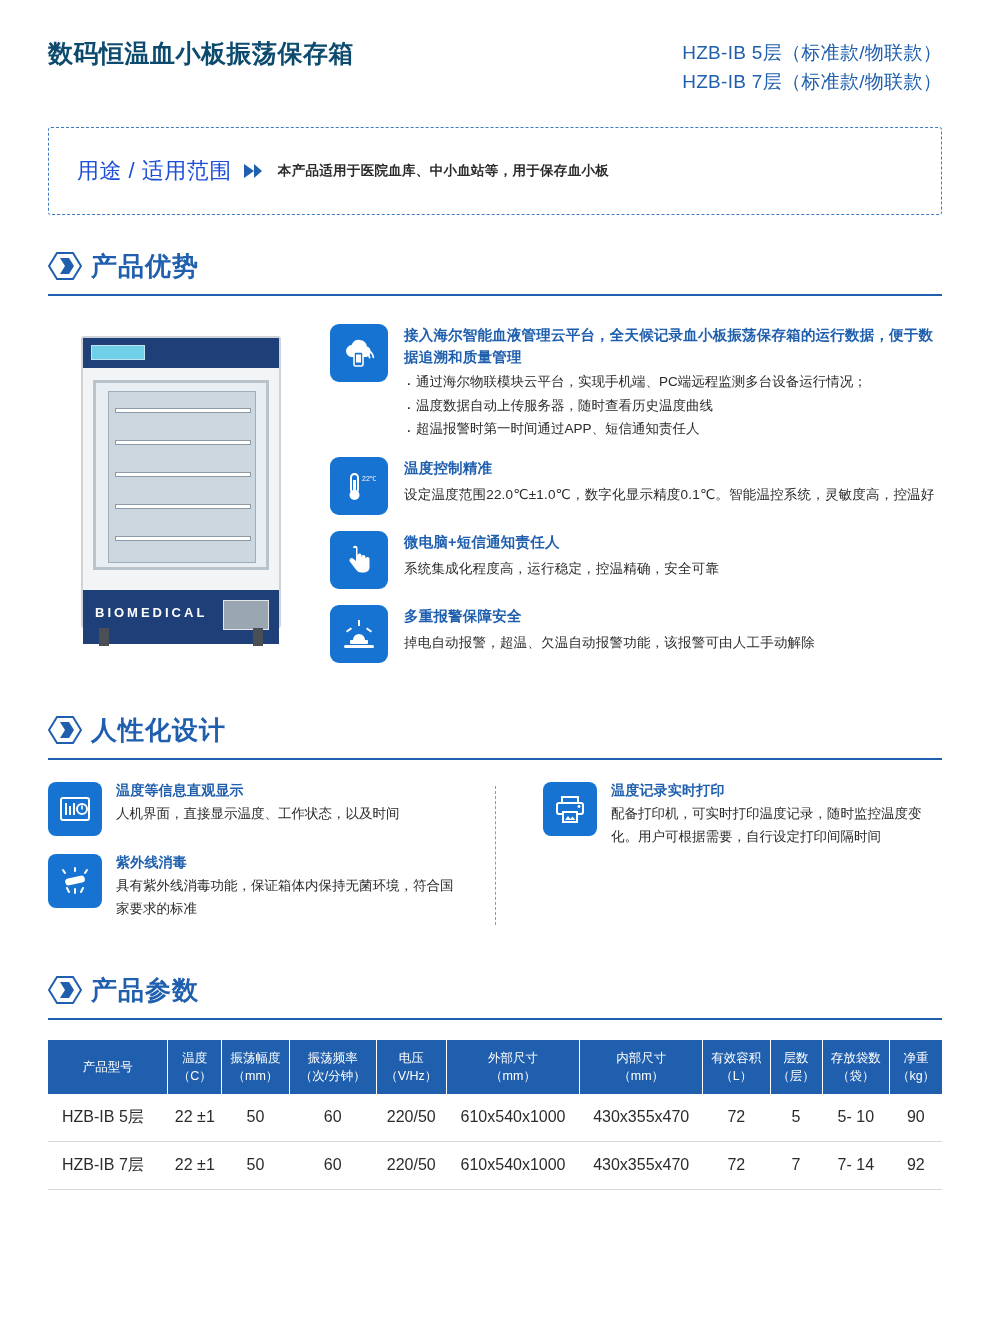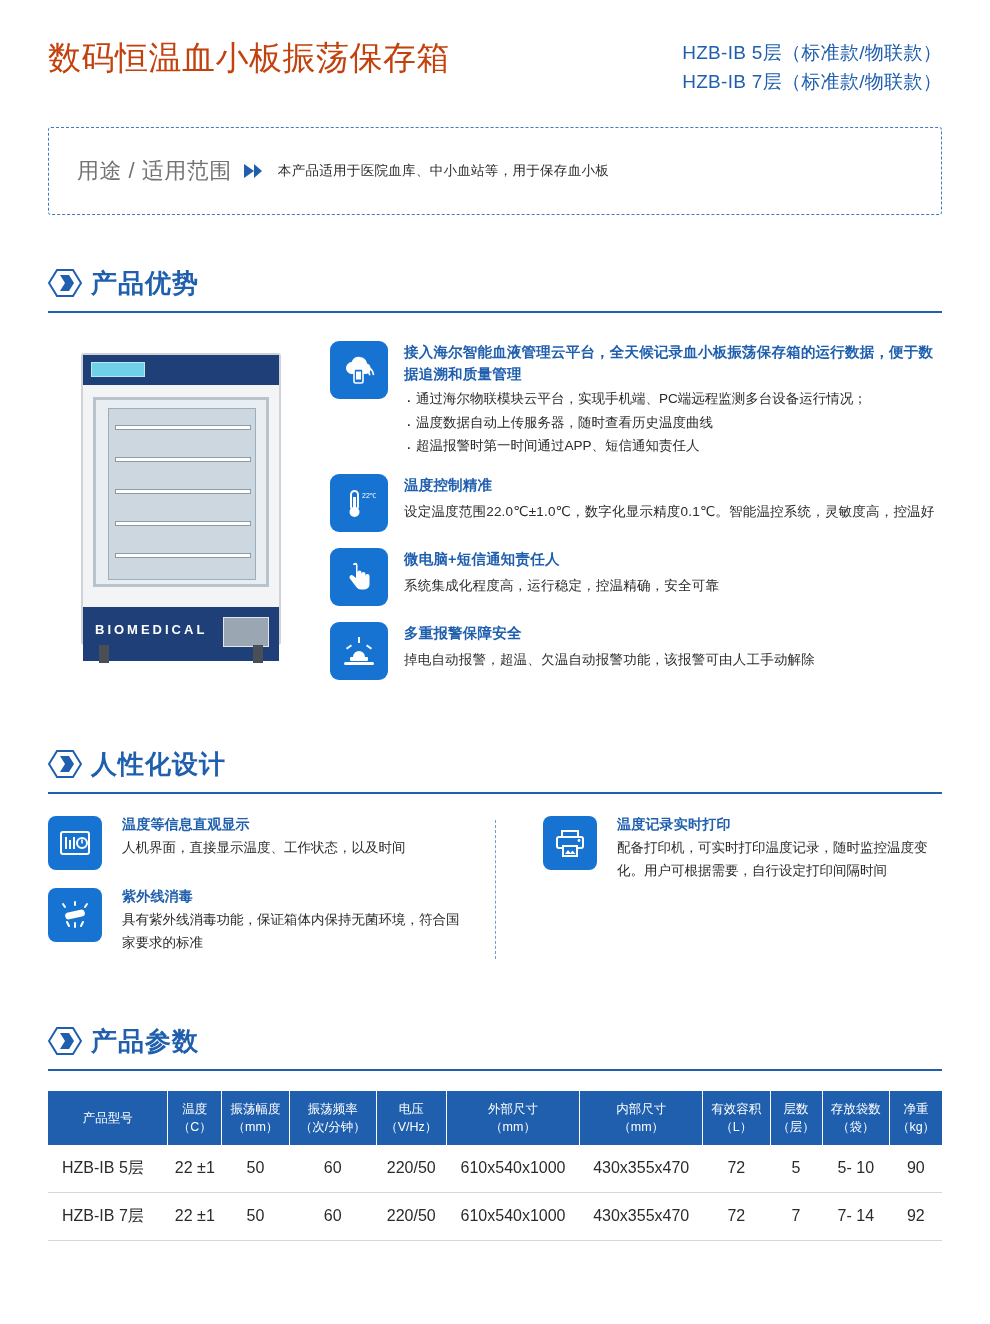--- a/index.html
+++ b/index.html
@@ -24,23 +24,23 @@
   }
 
   
   .header {
     display: flex;
     align-items: flex-start;
     justify-content: space-between;
     padding-top: 38px;
   }
   .doc-title {
-    font-size: 33px;
-    font-weight: normal;
-    color: #c2410c;
+    font-size: 25px;
+    font-weight: bold;
+    color: #0c4a6e;
     letter-spacing: 0.5px;
     line-height: 1.2;
   }
   .models {
     color: #1f5fae;
     font-size: 19px;
     line-height: 1.55;
     font-weight: 500;
     letter-spacing: 0.3px;
   }
@@ -50,43 +50,44 @@
     margin-top: 30px;
     border: 1px dashed #3e7bc4;
     border-radius: 3px;
     height: 88px;
     display: flex;
     align-items: center;
     padding: 0 28px;
     box-sizing: border-box;
   }
   .usage-title {
-    color: #737373;
+    color: #1d4ed8;
     font-size: 22px;
     font-weight: 500;
     letter-spacing: 0.5px;
     white-space: nowrap;
   }
   .usage-arrow {
     margin: 0 14px 0 10px;
     color: #1f5fae;
     display: flex;
     align-items: center;
   }
   .usage-text {
     font-size: 13.5px;
     color: #2b2b2b;
     letter-spacing: 0.3px;
+    font-weight: bold;
   }
 
   
   .section-head {
     display: flex;
     align-items: flex-start;
-    margin-top: 51px;
+    margin-top: 34px;
   }
   .section-head .hex {
     flex: none;
     margin-right: 9px;
   }
   .section-title {
     font-size: 26px;
     color: #1f5fae;
     font-weight: bold;
     letter-spacing: 1px;
@@ -255,21 +256,21 @@
   .hd-col { width: 50%; box-sizing: border-box; }
   .hd-col.left { padding-right: 34px; }
   .hd-col.right { padding-left: 48px; }
   .hd-divider {
     position: absolute;
     left: 50%;
     top: 4px;
     bottom: 14px;
     border-left: 1px dashed #6f9fd0;
   }
-  .hd-item { display: flex; margin-bottom: 18px; gap: 6px; }
+  .hd-item { display: flex; margin-bottom: 18px; }
   .hd-icon {
     flex: none;
     width: 54px; height: 54px;
     background: #1773d2;
     border-radius: 8px;
     display: flex; align-items: center; justify-content: center;
     margin-right: 14px;
   }
   .hd-title {
     color: #1f5fae;

